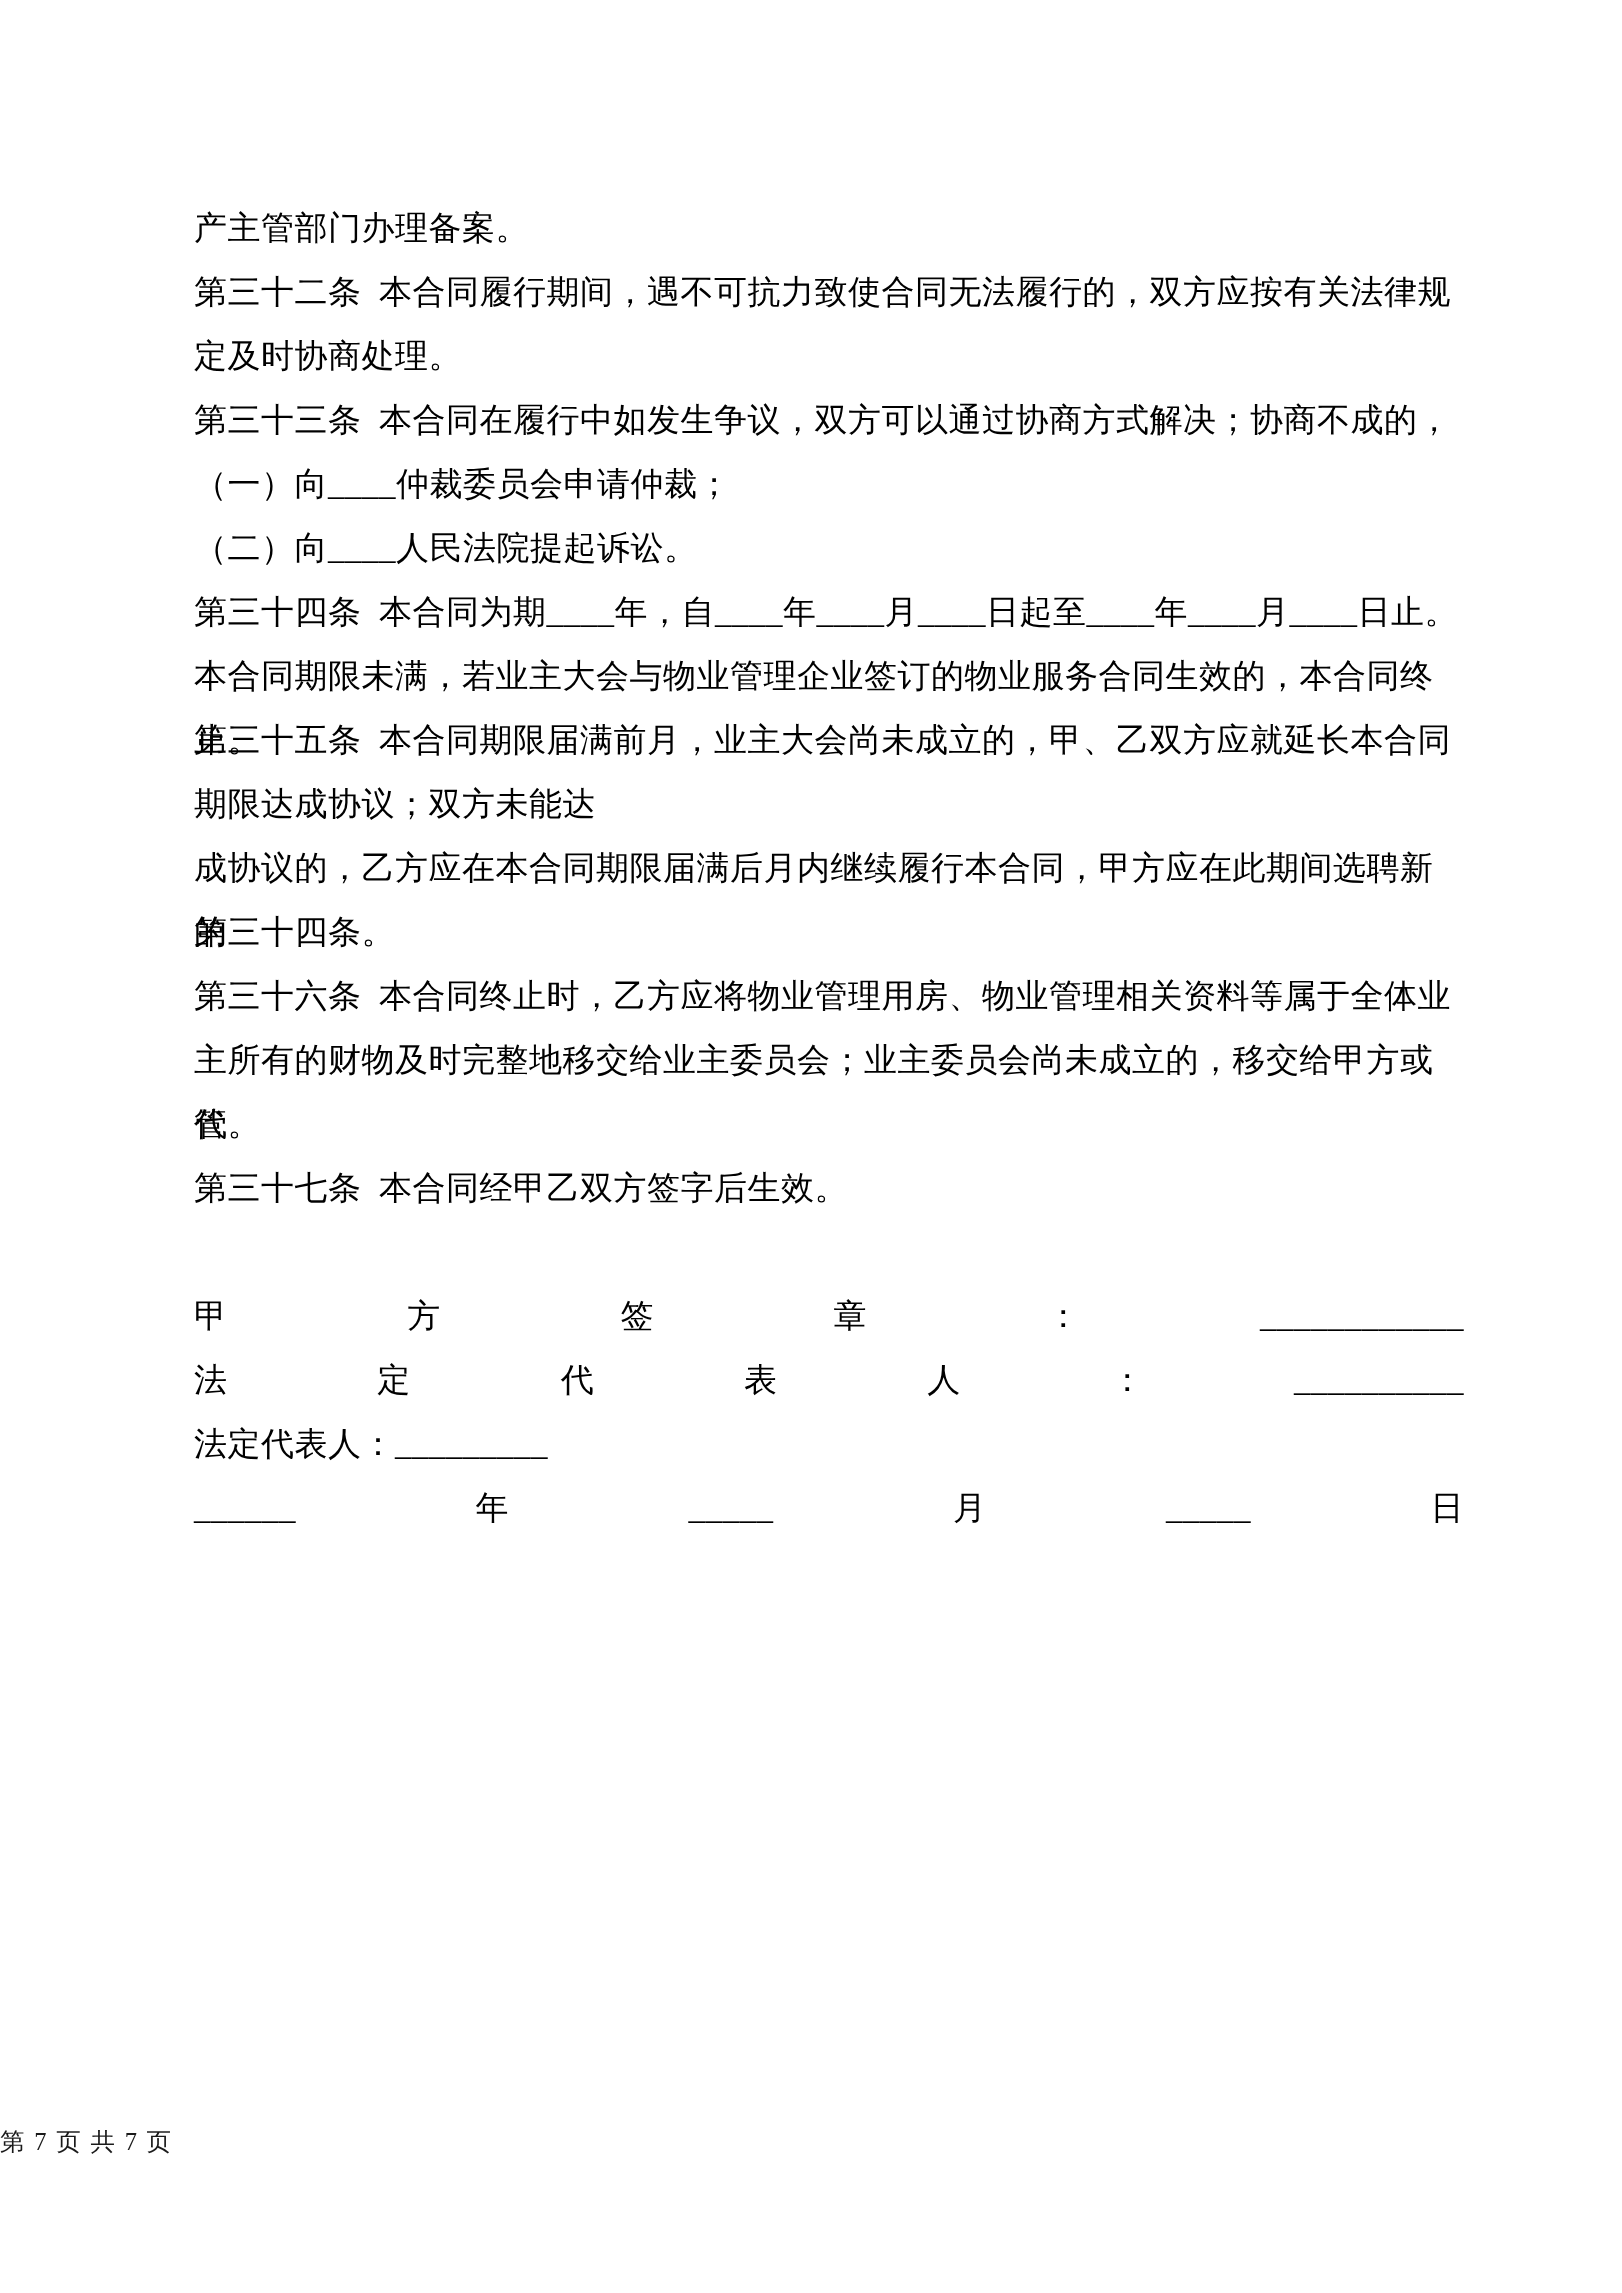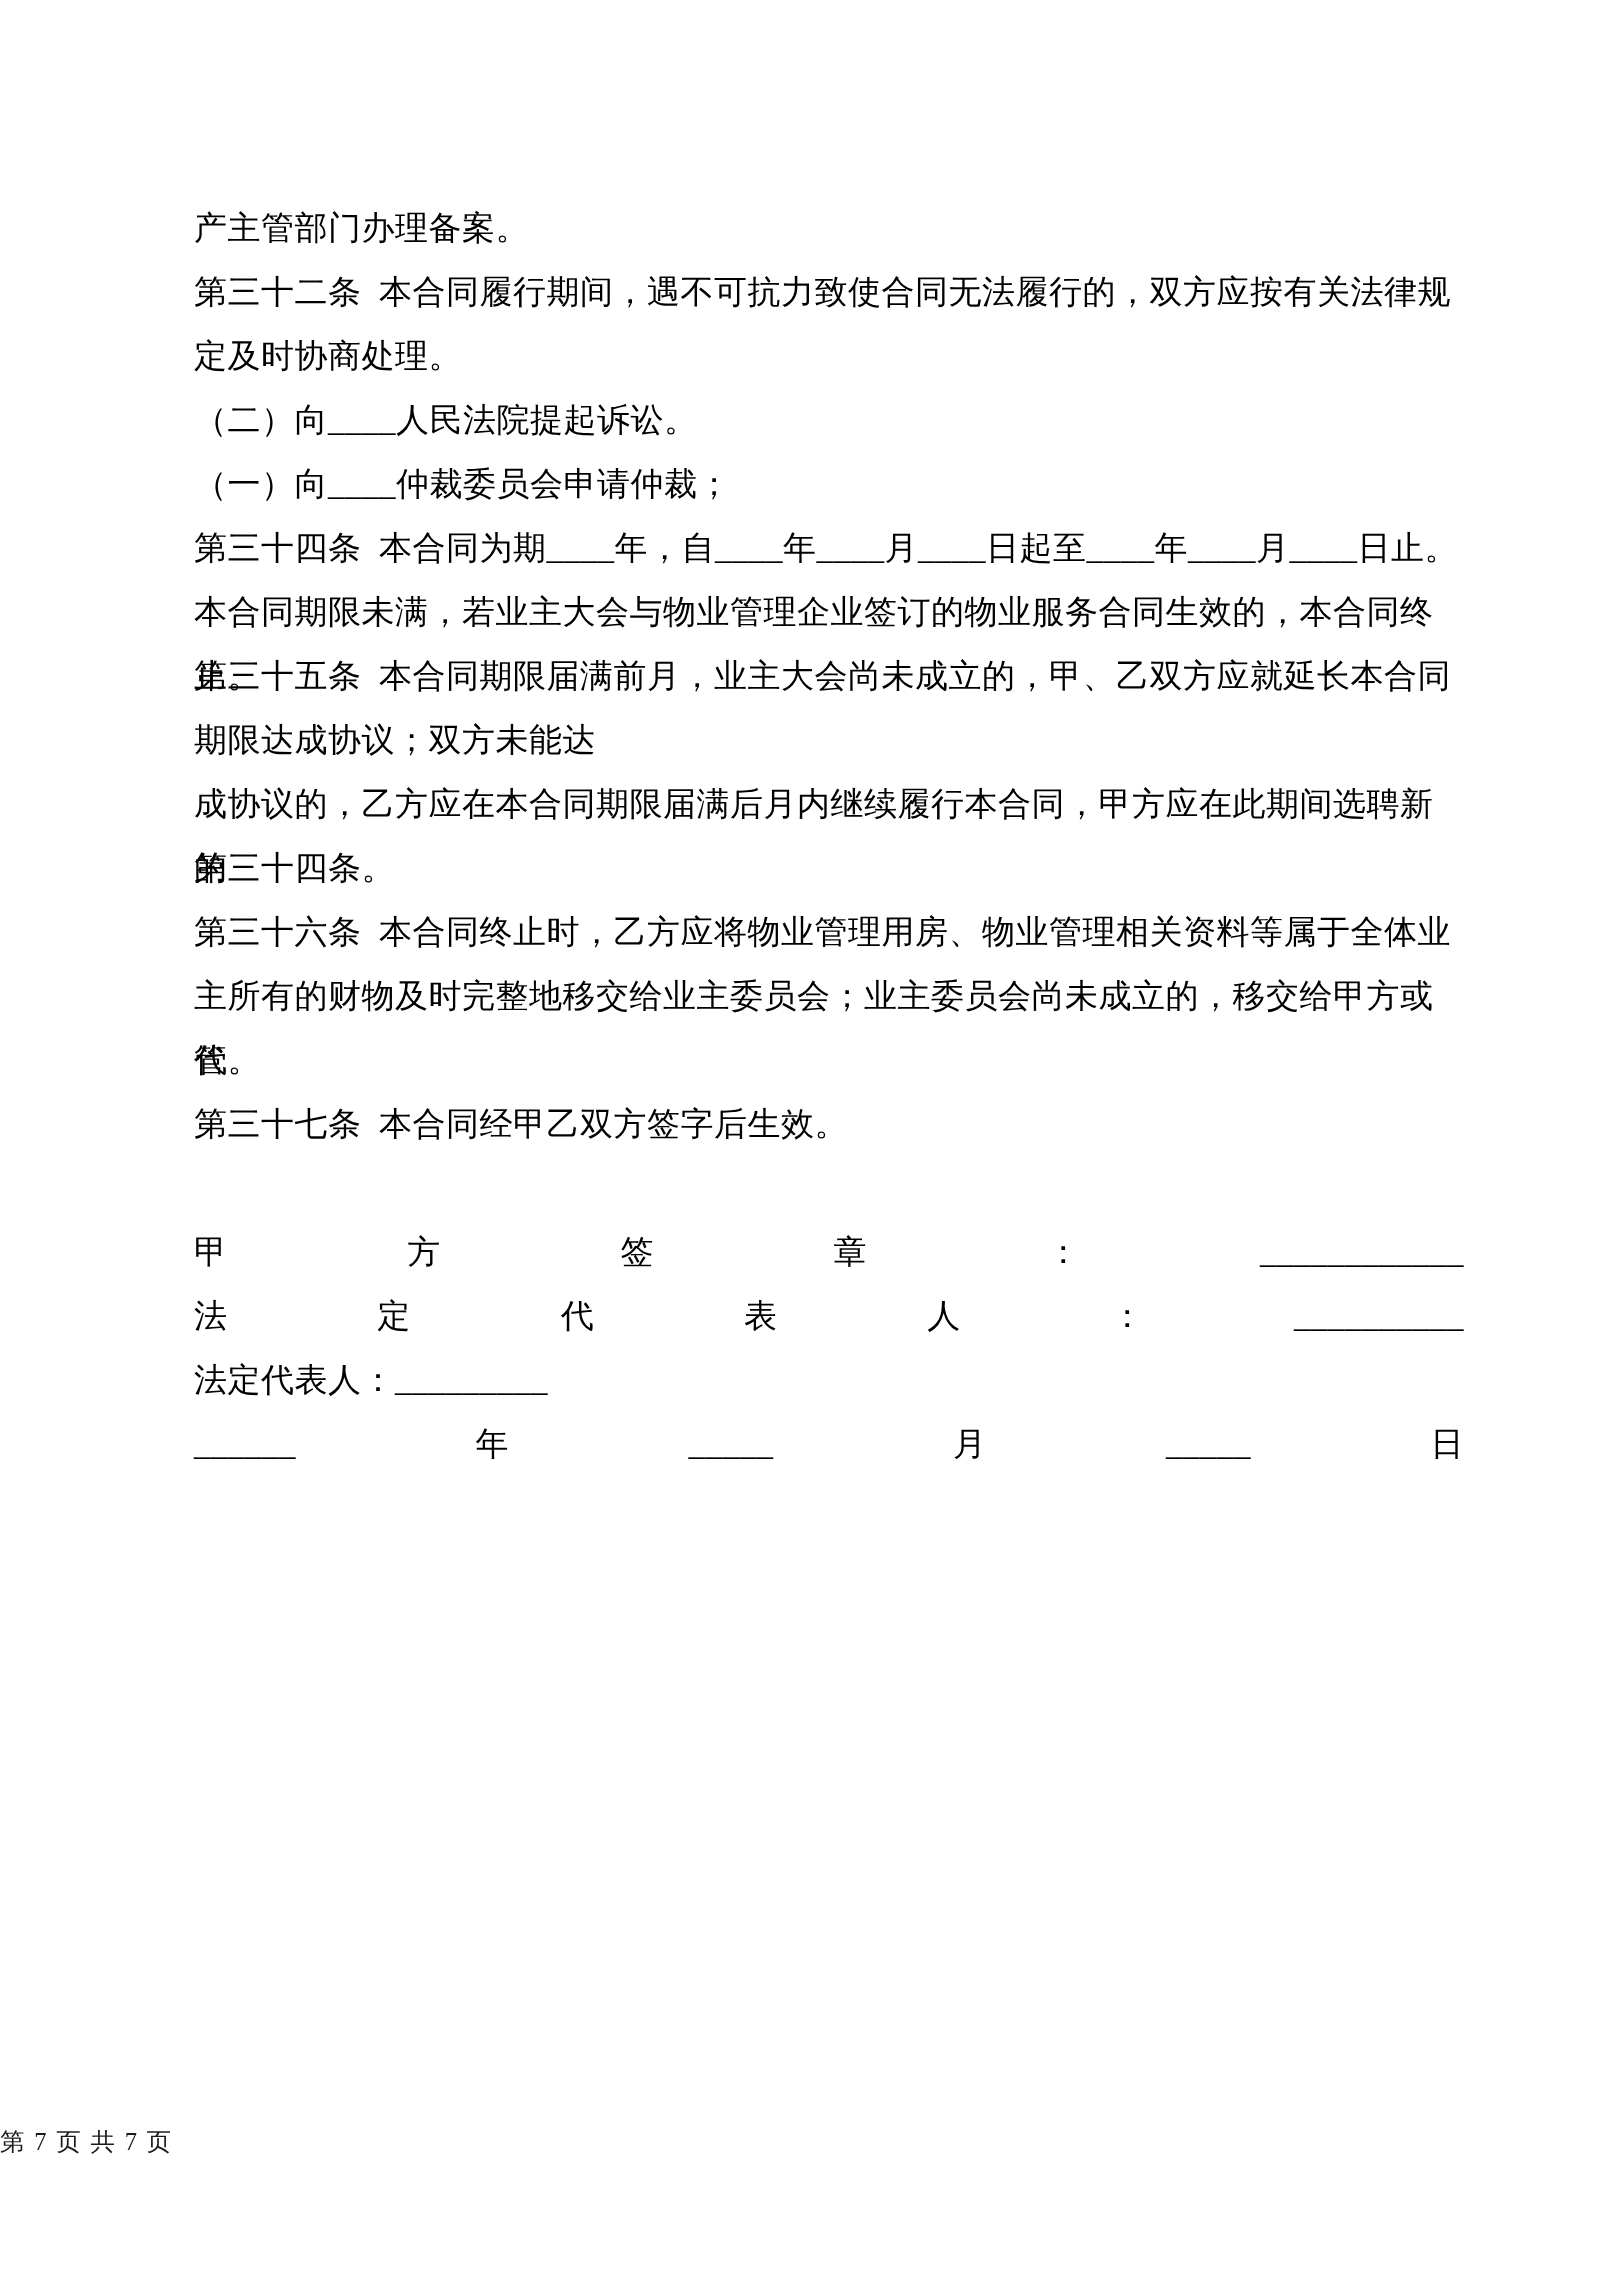--- a/index.html
+++ b/index.html
@@ -51,22 +51,23 @@
   }
 </style>
 </head>
 <body>
 
 <div class="page">
   <div class="content" id="lines-container">
       <div class="line">产主管部门办理备案。</div>
       <div class="line">第三十二条  本合同履行期间，遇不可抗力致使合同无法履行的，双方应按有关法律规</div>
       <div class="line">定及时协商处理。</div>
+      <div class="line">第三十三条  本合同在履行中如发生争议，双方可以通过协商方式解决；协商不成的，</div>
+      <div class="line">（一）向____仲裁委员会申请仲裁；</div>
       <div class="line">（二）向____人民法院提起诉讼。</div>
-      <div class="line">（一）向____仲裁委员会申请仲裁；</div>
       <div class="line">第三十四条  本合同为期____年，自____年____月____日起至____年____月____日止。</div>
       <div class="line">本合同期限未满，若业主大会与物业管理企业签订的物业服务合同生效的，本合同终止。</div>
       <div class="line">第三十五条  本合同期限届满前月，业主大会尚未成立的，甲、乙双方应就延长本合同</div>
       <div class="line">期限达成协议；双方未能达</div>
       <div class="line">成协议的，乙方应在本合同期限届满后月内继续履行本合同，甲方应在此期间选聘新的</div>
       <div class="line">第三十四条。</div>
       <div class="line">第三十六条  本合同终止时，乙方应将物业管理用房、物业管理相关资料等属于全体业</div>
       <div class="line">主所有的财物及时完整地移交给业主委员会；业主委员会尚未成立的，移交给甲方或代</div>
       <div class="line">管。</div>
       <div class="line">第三十七条  本合同经甲乙双方签字后生效。</div>

